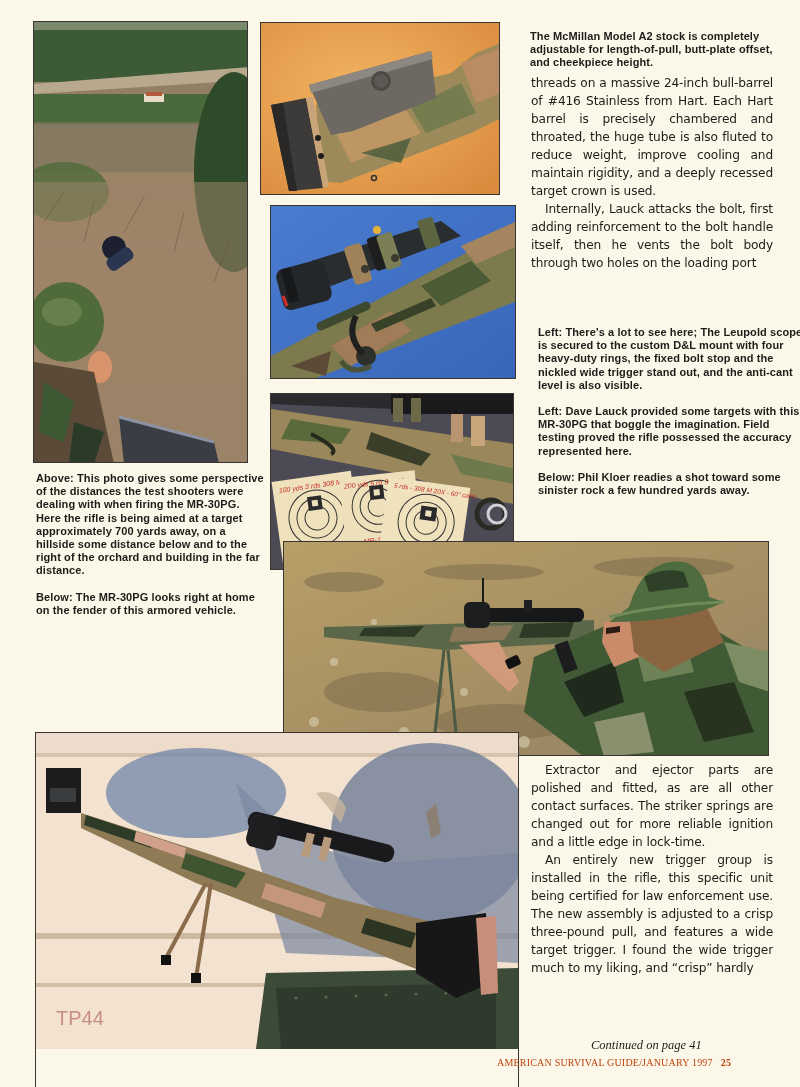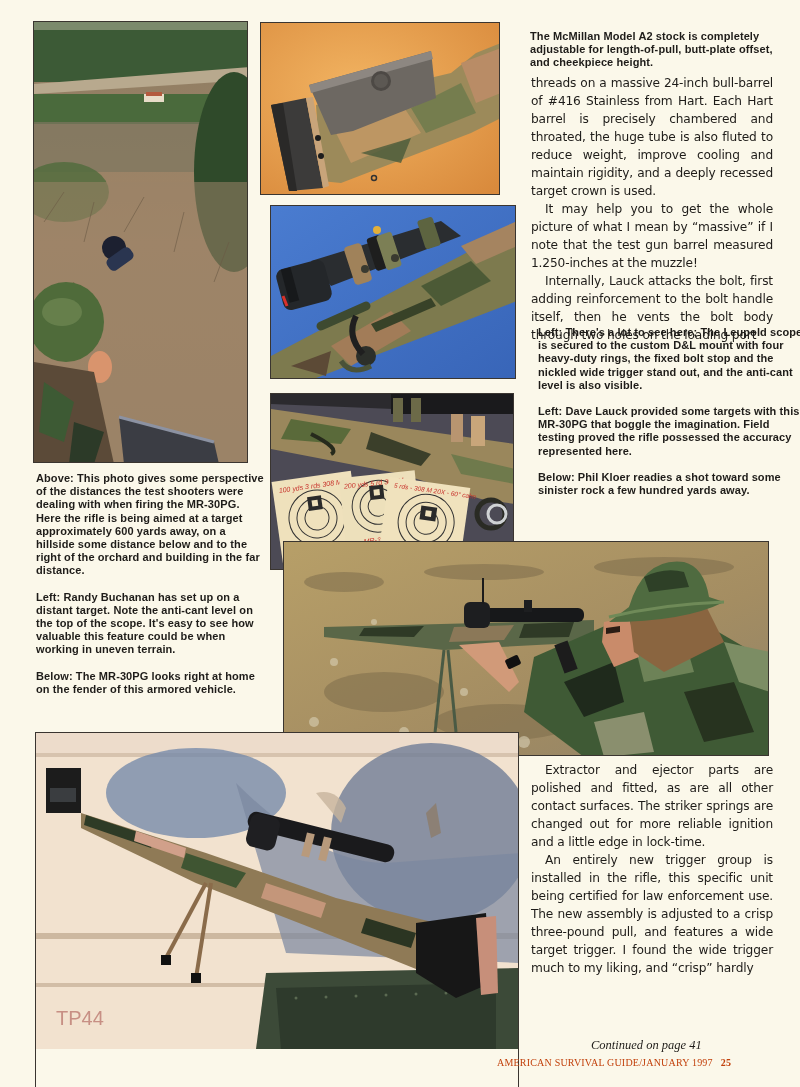--- a/index.html
+++ b/index.html
@@ -323,28 +323,26 @@
   <p>The McMillan Model A2 stock is completely adjustable for length-of-pull, butt-plate offset, and cheekpiece height.</p>
 </div>
 
 <div class="caption" style="left:530px; top:326px; width:265px;margin-left:8px;">
   <p>Left: There's a lot to see here; The Leupold scope is secured to the custom D&amp;L mount with four heavy-duty rings, the fixed bolt stop and the nickled wide trigger stand out, and the anti-cant level is also visible.</p>
   <p>Left: Dave Lauck provided some targets with this MR-30PG that boggle the imagination. Field testing proved the rifle possessed the accuracy represented here.</p>
   <p>Below: Phil Kloer readies a shot toward some sinister rock a few hundred yards away.</p>
 </div>
 
 <div class="caption" style="left:36px; top:472px; width:228px;">
-  <p>Above: This photo gives some perspective of the distances the test shooters were dealing with when firing the MR-30PG. Here the rifle is being aimed at a target approximately 600 yards away, on a hillside some distance below and to the right of the orchard and building in the far distance.</p>
-  <p>Left: Randy Buchanan has set up on a distant target. Note the anti-cant level on the top of the scope. It's easy to see how valuable this feature could be when working in uneven terrain.</p>
+  <p>Above: This photo gives some perspective of the distances the test shooters were dealing with when firing the MR-30PG. Here the rifle is being aimed at a target approximately 700 yards away, on a hillside some distance below and to the right of the orchard and building in the far distance.</p>
   <p>Below: The MR-30PG looks right at home on the fender of this armored vehicle.</p>
 </div>
 
 <div class="body-text" style="left:531px; top:74px; width:242px;">
   <p class="noindent">threads on a massive 24-inch bull-barrel of #416 Stainless from Hart. Each Hart barrel is precisely chambered and throated, the huge tube is also fluted to reduce weight, improve cooling and maintain rigidity, and a deeply recessed target crown is used.</p>
-  <p>It may help you to get the whole picture of what I mean by “massive” if I note that the test gun barrel measured 1.250-inches at the muzzle!</p>
   <p>Internally, Lauck attacks the bolt, first adding reinforcement to the bolt handle itself, then he vents the bolt body through two holes on the loading port</p>
 </div>
 
 <div class="body-text" style="left:531px; top:761px; width:242px;">
   <p>Extractor and ejector parts are polished and fitted, as are all other contact surfaces. The striker springs are changed out for more reliable ignition and a little edge in lock-time.</p>
   <p>An entirely new trigger group is installed in the rifle, this specific unit being certified for law enforcement use. The new assembly is adjusted to a crisp three-pound pull, and features a wide target trigger.  I found the wide trigger much to my liking, and “crisp” hardly</p>
 </div>
 
 <div class="continued" style="left:591px; top:1038px;">Continued on page 41</div>
 

